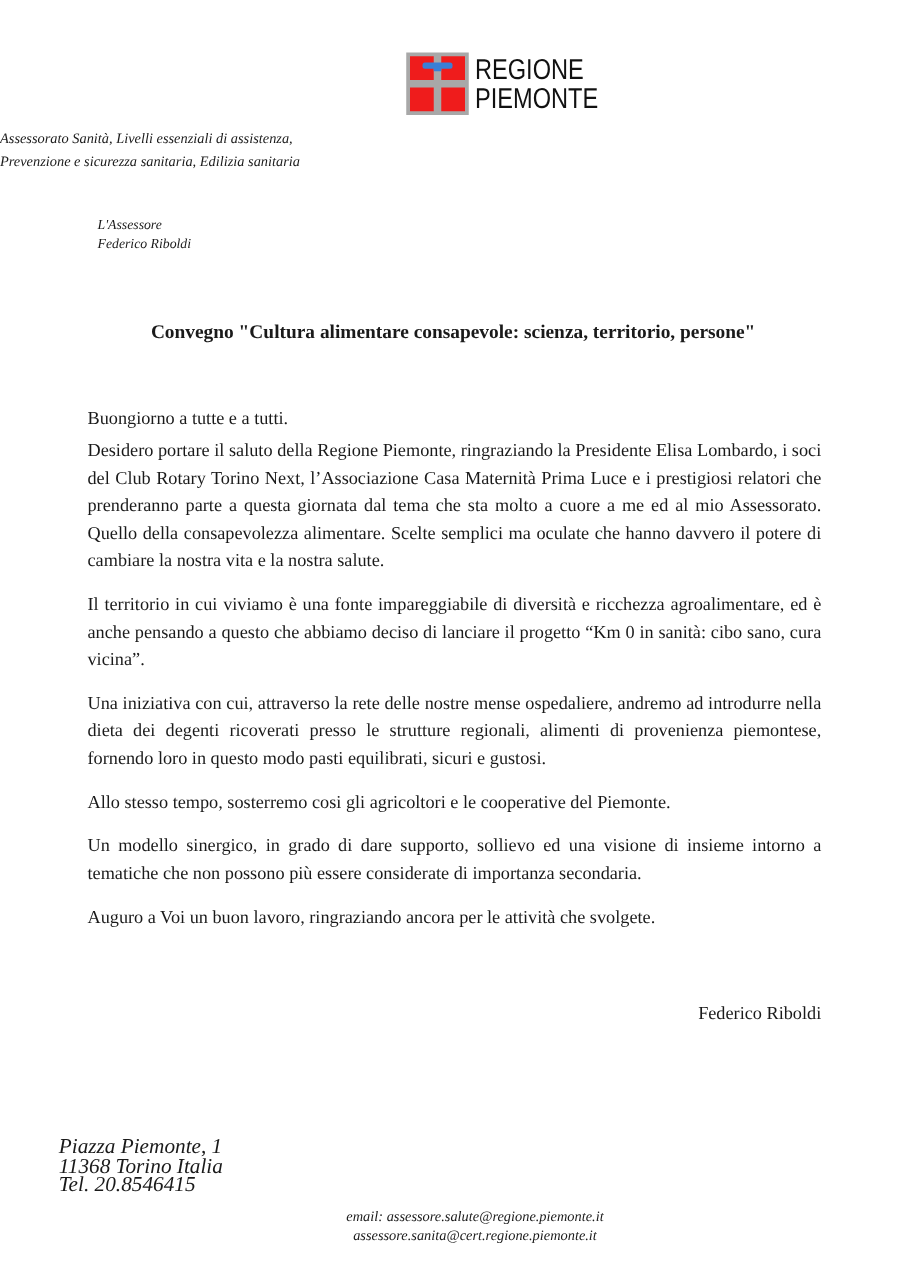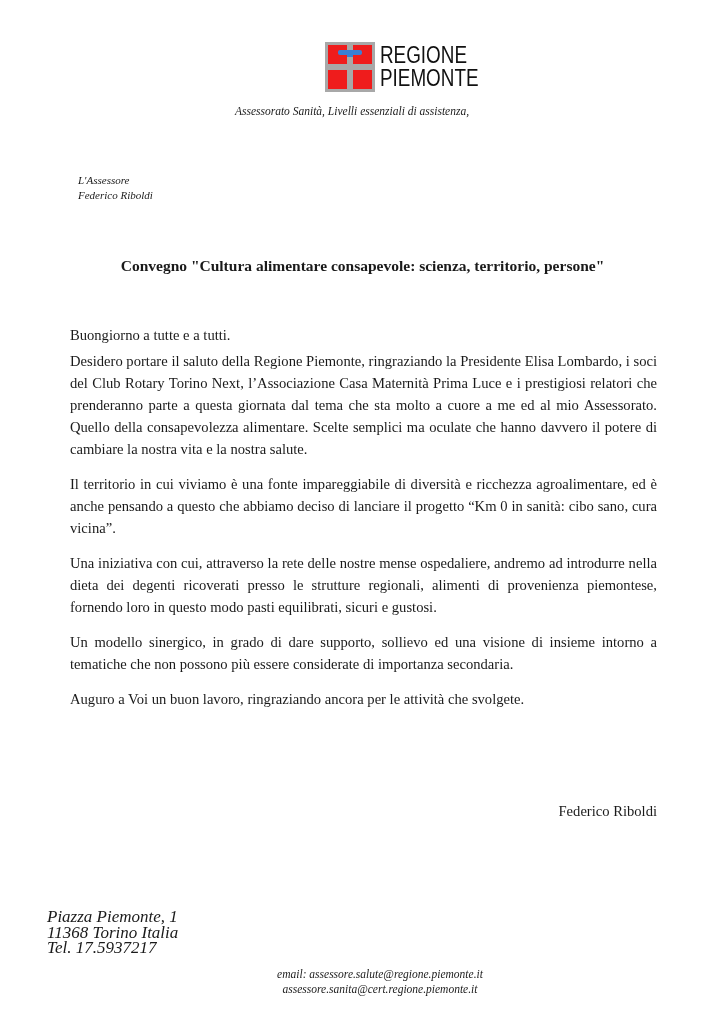--- a/index.html
+++ b/index.html
@@ -7,21 +7,21 @@
          font-family:"Liberation Serif", "DejaVu Serif", serif; color:#1a1a1a; }
   .logo { position:absolute; left:281px; top:42px; display:flex; align-items:center;padding-left:44px; }
   .logo-mark { width:50px; height:50px; position:relative; background:#a8a8a8; }
   .logo-mark .q { position:absolute; width:19px; height:19px; background:#ef1c1c; }
   .q1 { left:3px; top:3px; } .q2 { right:3px; top:3px; }
   .q3 { left:3px; bottom:3px; } .q4 { right:3px; bottom:3px; }
   .logo-mark .crown { position:absolute; left:13px; top:8px; width:24px; height:5px; background:#3a7fd6; border-radius:2px; }
   .logo-mark .crown2 { position:absolute; left:22px; top:11px; width:6px; height:4px; background:#3a7fd6; }
   .logo-text { margin-left:5px; font-family:"Liberation Sans Narrow","Liberation Sans", sans-serif; font-stretch:condensed;
                font-size:23px; line-height:23px; color:#111; transform:scaleX(0.82); transform-origin:left center; letter-spacing:0px; }
-  .dept { position:absolute; left:0; width:704px; top:102px; text-align:center; font-style:italic; font-size:11.5px; line-height:19px; }
+  .dept { position:absolute; left:0; width:704px; top:102px; font-style:italic; font-size:11.5px; line-height:19px; }
   .dept div { padding-left:-0px; }
   .assessore { position:absolute; left:78px; top:173px; font-style:italic; font-size:11px; line-height:15px; }
   .title { position:absolute; left:0; width:725px; top:257px; text-align:center; font-weight:bold; font-size:15.5px; }
   .body { position:absolute; left:70px; width:587px; top:324px; font-size:14.6px; line-height:22px; text-align:justify; }
   .body p { margin:0 0 13px 0; }
   .signature { position:absolute; right:68px; top:803px; font-size:14.6px; }
   .address { position:absolute; left:47px; top:909px; font-style:italic; font-size:17px; line-height:15.5px; }
   .email { position:absolute; left:0; width:760px; top:967px; text-align:center; font-style:italic; font-size:11.5px; line-height:15px; }
 </style>
 </head>
@@ -37,42 +37,44 @@
       <div class="crown2"></div>
   </div>
   <div class="logo-text">
     <div>REGIONE</div>
     <div>PIEMONTE</div>
   </div>
 </div>
 
 <div class="dept">
   <div>Assessorato Sanità, Livelli essenziali di assistenza,</div>
+  <div>Prevenzione e sicurezza sanitaria, Edilizia sanitaria</div>
 </div>
 
 <div class="assessore">
   <div>L'Assessore</div>
   <div>Federico Riboldi</div>
 </div>
 
 <div class="title">Convegno "Cultura alimentare consapevole: scienza, territorio, persone"</div>
 
 <div class="body">
   <p style="margin-bottom:4px">Buongiorno a tutte e a tutti.</p>
   <p>Desidero portare il saluto della Regione Piemonte, ringraziando la Presidente Elisa Lombardo, i soci del Club Rotary Torino Next, l’Associazione Casa Maternità Prima Luce e i prestigiosi relatori che prenderanno parte a questa giornata dal tema che sta molto a cuore a me ed al mio Assessorato. Quello della consapevolezza alimentare. Scelte semplici ma oculate che hanno davvero il potere di cambiare la nostra vita e la nostra salute.</p>
   <p>Il territorio in cui viviamo è una fonte impareggiabile di diversità e ricchezza agroalimentare, ed è anche pensando a questo che abbiamo deciso di lanciare il progetto “Km 0 in sanità: cibo sano, cura vicina”.</p>
   <p>Una iniziativa con cui, attraverso la rete delle nostre mense ospedaliere, andremo ad introdurre nella dieta dei degenti ricoverati presso le strutture regionali, alimenti di provenienza piemontese, fornendo loro in questo modo pasti equilibrati, sicuri e gustosi.</p>
+  <p>Allo stesso tempo, sosterremo cosi gli agricoltori e le cooperative del Piemonte.</p>
   <p>Un modello sinergico, in grado di dare supporto, sollievo ed una visione di insieme intorno a tematiche che non possono più essere considerate di importanza secondaria.</p>
   <p>Auguro a Voi un buon lavoro, ringraziando ancora per le attività che svolgete.</p>
 </div>
 
 <div class="signature">Federico Riboldi</div>
 
 <div class="address">
   <div>Piazza Piemonte, 1</div>
   <div>11368 Torino Italia</div>
-  <div>Tel. 17.5937217</div>
+  <div>Tel. 20.8546415</div>
 </div>
 
 <div class="email">
   <div>email: assessore.salute@regione.piemonte.it</div>
   <div>assessore.sanita@cert.regione.piemonte.it</div>
 </div>
 
 </body></html>

